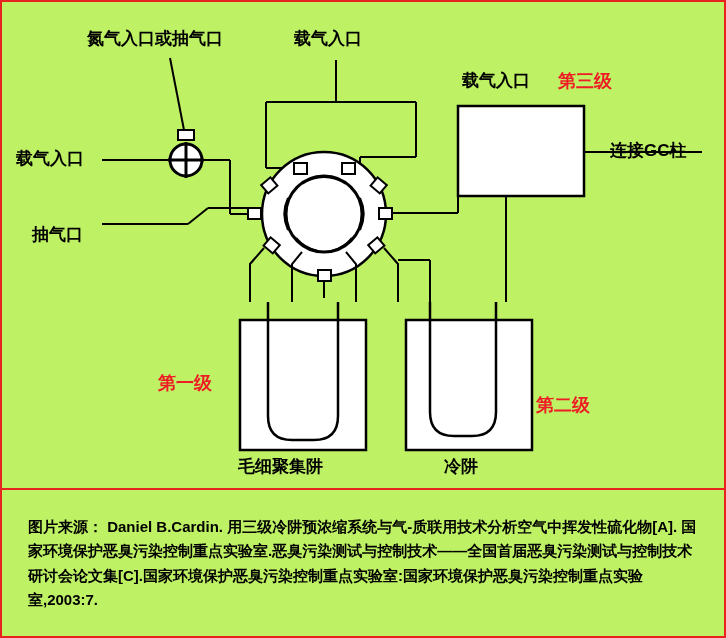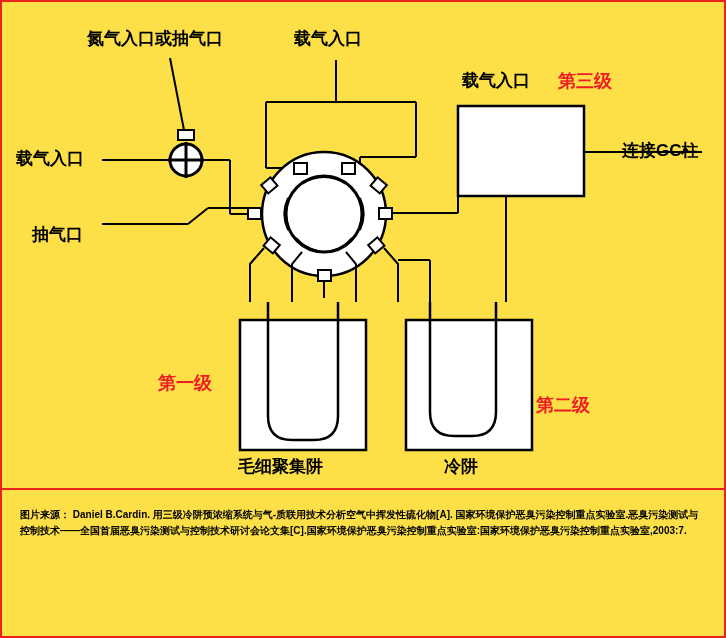--- a/index.html
+++ b/index.html
@@ -7,21 +7,21 @@
     padding: 0;
     background: #ffffff;
   }
   body {
     font-family: "Liberation Sans", sans-serif;
   }
   #page {
     position: relative;
     width: 726px;
     height: 638px;
-    background: #fde047;
+    background: #bef264;
     border: 2px solid #e8231f;
     box-sizing: border-box;
     overflow: hidden;
   }
   #diagram-area {
     position: absolute;
     left: 0;
     top: 0;
     width: 722px;
     height: 486px;
@@ -50,23 +50,23 @@
     position: absolute;
     left: 0;
     top: 486px;
     width: 722px;
     height: 148px;
     border-top: 2px solid #e8231f;
     box-sizing: border-box;
     padding: 9px 10px 0 10px;
   }
   #caption p {
-    margin: 8px;
+    margin: 16px;
     font-family: "Liberation Sans", sans-serif;
-    font-size: 10px;
+    font-size: 15px;
     font-weight: bold;
     color: #000000;
     line-height: 1.62;
     letter-spacing: 0px;
   }
 </style>
 </head>
 <body>
 
 <div id="page">
@@ -155,21 +155,21 @@
     <div class="lbl" style="left:85px; top:28px;">氮气入口或抽气口</div>
 
     <div class="lbl" style="left:292px; top:28px;">载气入口</div>
 
     <div class="lbl" style="left:460px; top:70px;">载气入口</div>
 
     <div class="lbl red big" style="left:556px; top:70px;">第三级</div>
 
     <div class="lbl" style="left:14px; top:148px;">载气入口</div>
 
-    <div class="lbl" style="left:608px; top:140px;margin-left:12px;">连接GC柱</div>
+    <div class="lbl" style="left:608px; top:140px;">连接GC柱</div>
 
     <div class="lbl" style="left:30px; top:224px;">抽气口</div>
 
     <div class="lbl red big" style="left:156px; top:372px;">第一级</div>
 
     <div class="lbl red big" style="left:534px; top:394px;">第二级</div>
 
     <div class="lbl" style="left:236px; top:456px;">毛细聚集阱</div>
 
     <div class="lbl" style="left:442px; top:456px;">冷阱</div>

